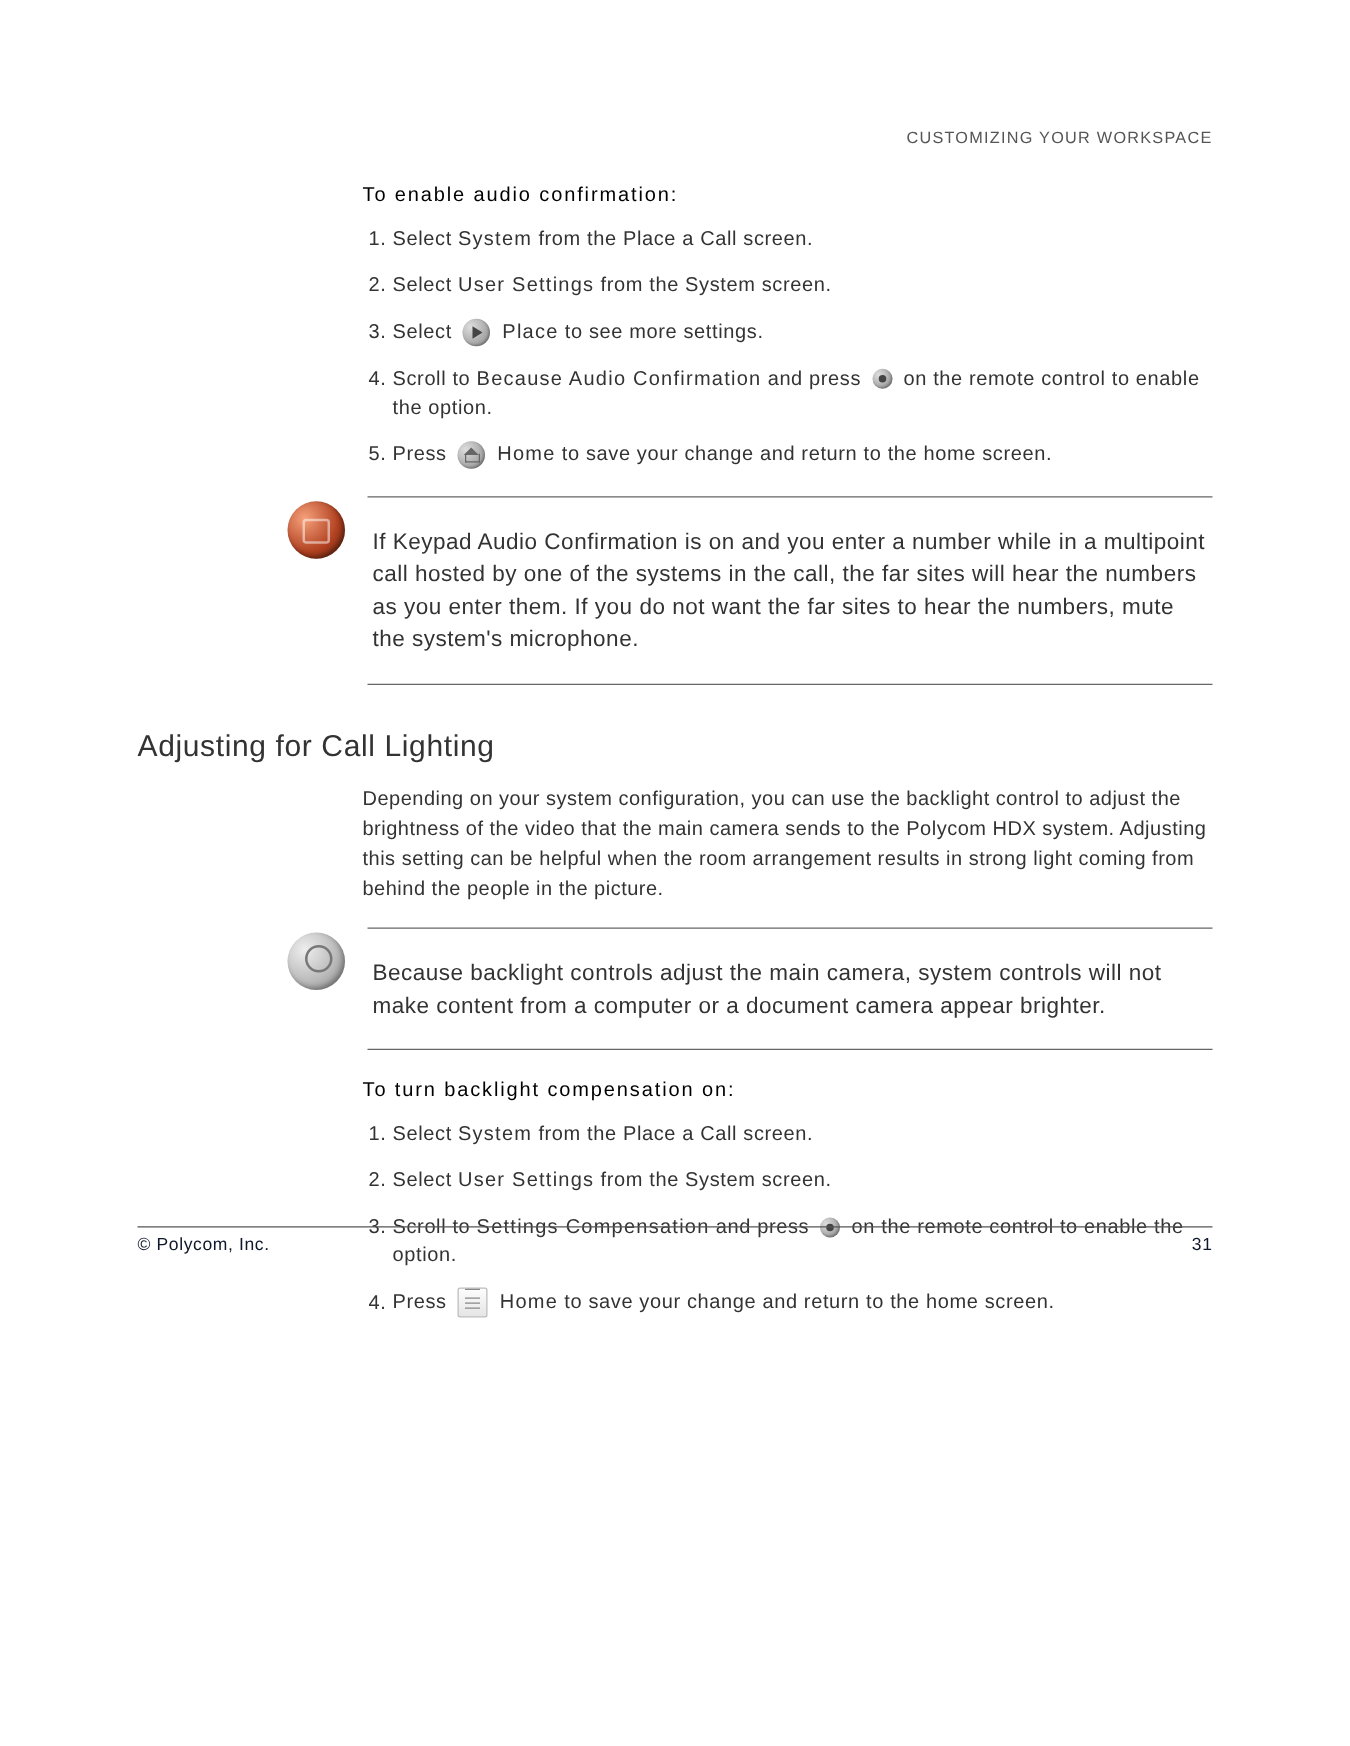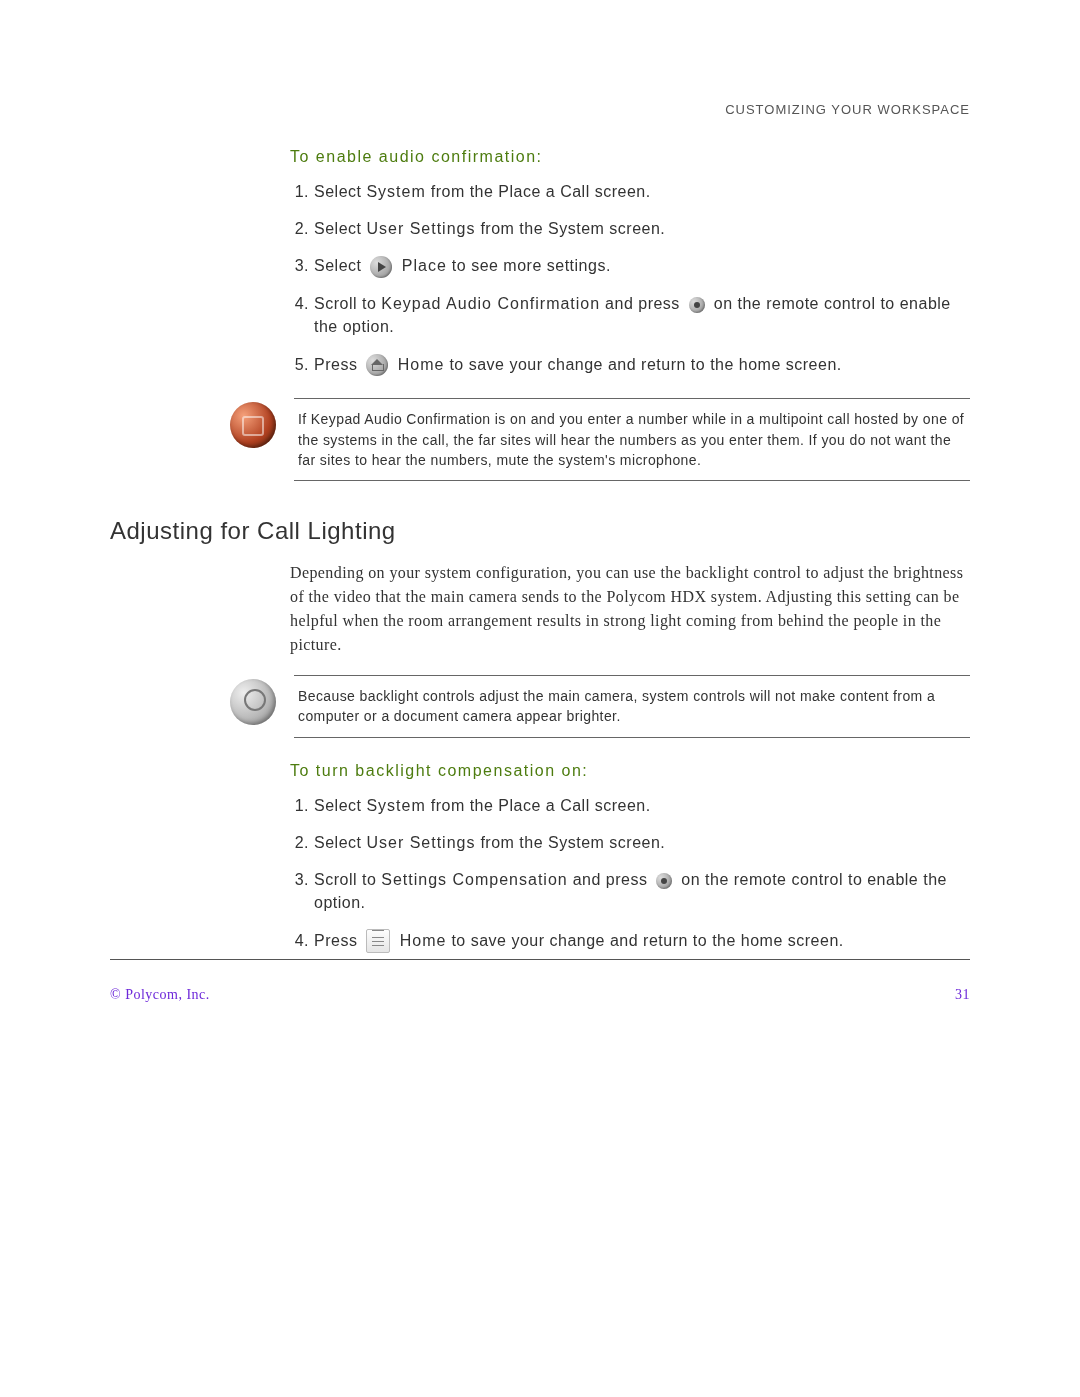--- a/index.html
+++ b/index.html
@@ -23,21 +23,21 @@
     font-size: 13px;
     letter-spacing: 1px;
     color: #555;
   }
   .header-right .sc { font-variant: small-caps; }
   .content {
     margin-left: 180px;
     margin-top: 48px;
   }
   .proc-title {
-    color: #4d7c0f;
+    color: #000000;
     font-size: 16px;
     letter-spacing: 1.5px;
     margin: 10px 0 14px 0;
   }
   ol.steps {
     margin: 0 0 22px 0;
     padding-left: 24px;
     font-size: 16px;
     color: #333;
     letter-spacing: 0.5px;
@@ -144,54 +144,52 @@
   .note-icon.grey::after{
     content:"";
     position:absolute;
     left:14px;top:10px;width:18px;height:18px;
     border:2px solid #777;
     border-radius:50%;
   }
   .note-box {
     border-top:1px solid #666;
     border-bottom:1px solid #666;
-    padding:10px 4px;
-    font-size:14px;
+    padding:22px 4px;
+    font-size:18px;
     letter-spacing:0.4px;
     line-height:1.45;
     color:#333;
     flex:1;
   }
   h2.section {
     font-weight:normal;
     font-size:24px;
     letter-spacing:0.5px;
     color:#333;
     margin: 36px 0 16px -180px;
   }
   p.para {
     font-size:16px;
     line-height:1.5;
     letter-spacing:0.4px;
     color:#333;
     margin:0 0 18px 0;
-    font-family:Liberation Serif, serif;
   }
   .footer {
     position:absolute;
     left:110px; right:110px;
     bottom:54px;
     border-top:1px solid #555;
-    padding-top:27px;
+    padding-top:5px;
     display:flex;
     justify-content:space-between;
     font-size:14px;
-    color:#6d28d9;
+    color:#0f172a;
     letter-spacing:0.5px;
-    font-family:Liberation Serif, serif;
   }
 </style>
 </head>
 <body>
 
 <div class="page">
   <div class="header-right">
     <span class="sc">CUSTOMIZING YOUR WORKSPACE</span>
   </div>
 
@@ -203,21 +201,21 @@
       <li>
         <span>Select </span><span class="boldish">System</span><span> from the Place a Call screen.</span>
       </li>
       <li>
         <span>Select </span><span class="boldish">User Settings</span><span> from the System screen.</span>
       </li>
       <li>
         <span>Select </span><span class="icon-inline tri"></span><span class="boldish"> Place</span><span> to see more settings.</span>
       </li>
       <li>
-        <span>Scroll to </span><span class="boldish">Keypad Audio Confirmation</span><span> and press </span><span class="icon-inline dot-small"></span><span> on the remote control to enable the option.</span>
+        <span>Scroll to </span><span class="boldish">Because Audio Confirmation</span><span> and press </span><span class="icon-inline dot-small"></span><span> on the remote control to enable the option.</span>
       </li>
       <li>
         <span>Press </span><span class="icon-inline home-circ"></span><span class="boldish"> Home</span><span> to save your change and return to the home screen.</span>
       </li>
     </ol>
 
     <div class="note-row">
       <div class="note-icon red"></div>
       <div class="note-box">If Keypad Audio Confirmation is on and you enter a number while in a multipoint call hosted by one of the systems in the call, the far sites will hear the numbers as you enter them. If you do not want the far sites to hear the numbers, mute the system's microphone.</div>
     </div>

